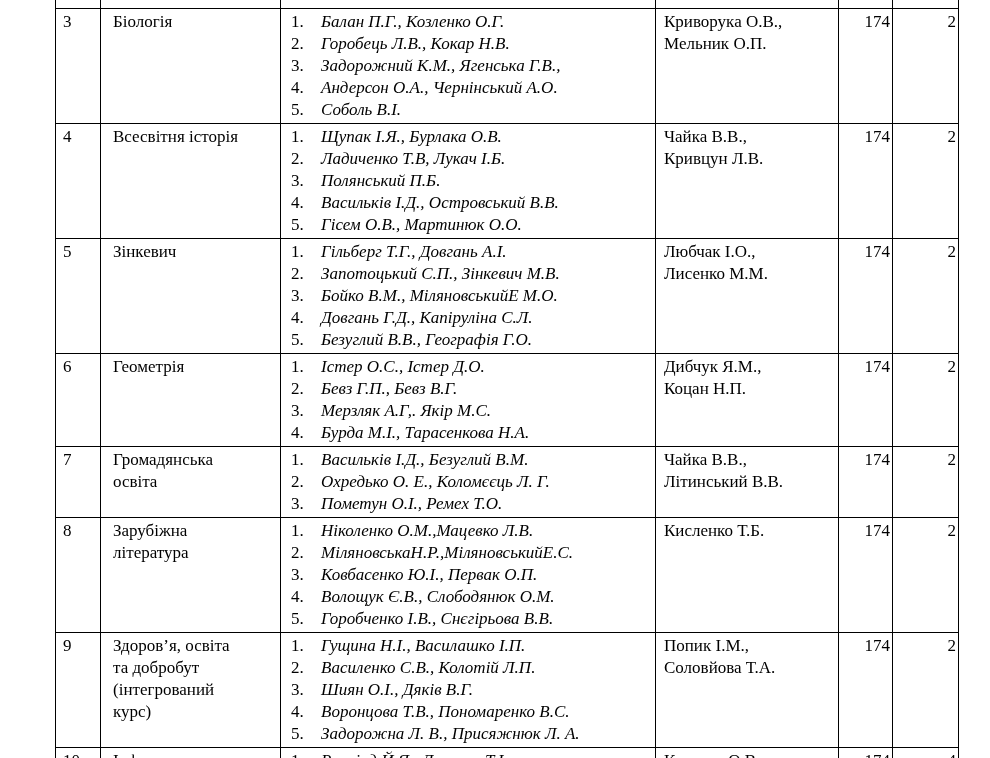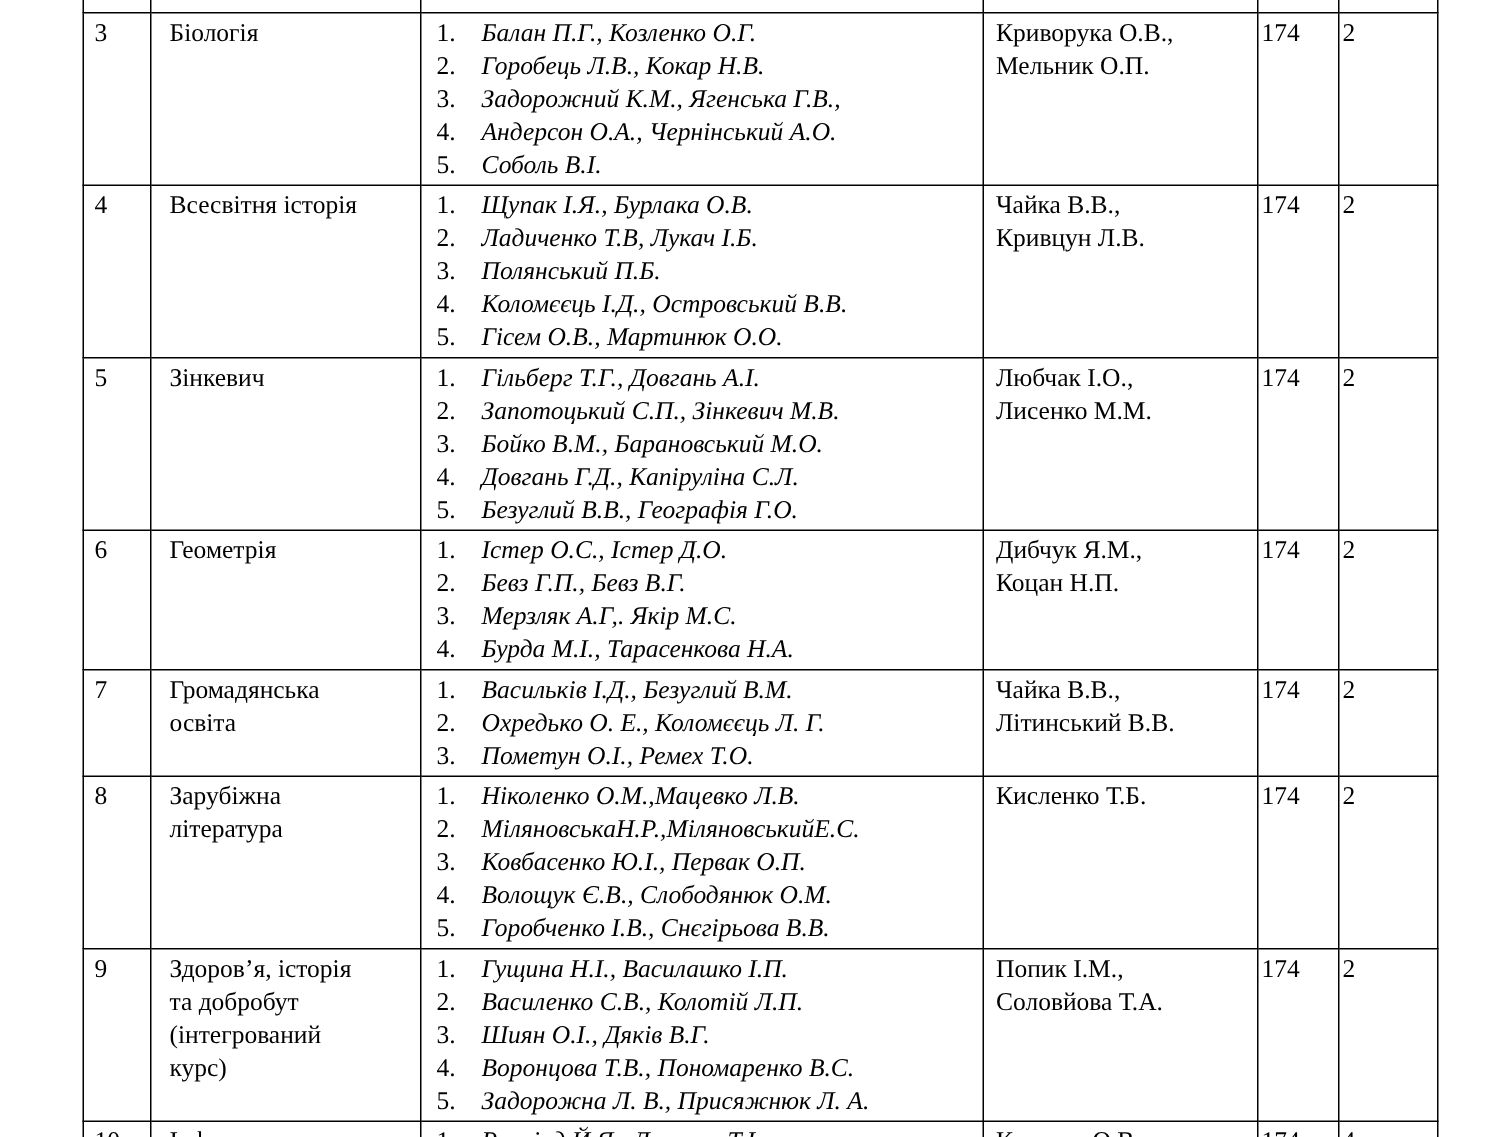--- a/index.html
+++ b/index.html
@@ -13,21 +13,21 @@
   }
   td{
     border:1.5px solid #000;vertical-align:top;
     padding:2px 4px 2px 8px;line-height:22px;
   }
   tr.spacer-row td{height:12px;padding:0;}
   td.c-num{padding-left:7px;}
   td.c-subject{white-space:pre-line;padding-left:12px;}
   td.c-authors{padding-left:10px;padding-right:2px;}
   td.c-reviewers{white-space:pre-line;}
-  td.c-hours,td.c-grade{text-align:left;padding-left:2px;padding-right:2px;}
+  td.c-hours,td.c-grade{text-align:right;padding-left:2px;padding-right:2px;}
   .author-line{display:flex;}
   .a-num{flex:0 0 30px;}
   .a-txt{flex:1;font-style:italic;}
 </style>
 </head>
 <body>
 
 <div class="page">
   <table class="doc-table">
     <colgroup>
@@ -88,21 +88,21 @@
             <div class="author-line">
               <span class="a-num">2.</span>
               <span class="a-txt">Ладиченко Т.В, Лукач І.Б.</span>
             </div>
             <div class="author-line">
               <span class="a-num">3.</span>
               <span class="a-txt">Полянський П.Б.</span>
             </div>
             <div class="author-line">
               <span class="a-num">4.</span>
-              <span class="a-txt">Коломєєць І.Д., Островський В.В.</span>
+              <span class="a-txt">Васильків І.Д., Островський В.В.</span>
             </div>
             <div class="author-line">
               <span class="a-num">5.</span>
               <span class="a-txt">Гісем О.В., Мартинюк О.О.</span>
             </div>
           </td>
       <td class="c-reviewers">Чайка В.В.,
 Кривцун Л.В.</td>
       <td class="c-hours">174</td>
       <td class="c-grade">2</td>
@@ -114,21 +114,21 @@
             <div class="author-line">
               <span class="a-num">1.</span>
               <span class="a-txt">Гільберг Т.Г., Довгань А.І.</span>
             </div>
             <div class="author-line">
               <span class="a-num">2.</span>
               <span class="a-txt">Запотоцький С.П., Зінкевич М.В.</span>
             </div>
             <div class="author-line">
               <span class="a-num">3.</span>
-              <span class="a-txt">Бойко В.М., Барановський М.О.</span>
+              <span class="a-txt">Бойко В.М., МіляновськийЕ М.О.</span>
             </div>
             <div class="author-line">
               <span class="a-num">4.</span>
               <span class="a-txt">Довгань Г.Д., Капіруліна С.Л.</span>
             </div>
             <div class="author-line">
               <span class="a-num">5.</span>
               <span class="a-txt">Безуглий В.В., Географія Г.О.</span>
             </div>
           </td>
@@ -211,21 +211,21 @@
               <span class="a-num">5.</span>
               <span class="a-txt">Горобченко І.В., Снєгірьова В.В.</span>
             </div>
           </td>
       <td class="c-reviewers">Кисленко Т.Б.</td>
       <td class="c-hours">174</td>
       <td class="c-grade">2</td>
     </tr>
         <tr>
       <td class="c-num">9</td>
-      <td class="c-subject">Здоров’я, історія
+      <td class="c-subject">Здоров’я, освіта
 та добробут
 (інтегрований
 курс)</td>
       <td class="c-authors">
             <div class="author-line">
               <span class="a-num">1.</span>
               <span class="a-txt">Гущина Н.І., Василашко І.П.</span>
             </div>
             <div class="author-line">
               <span class="a-num">2.</span>

